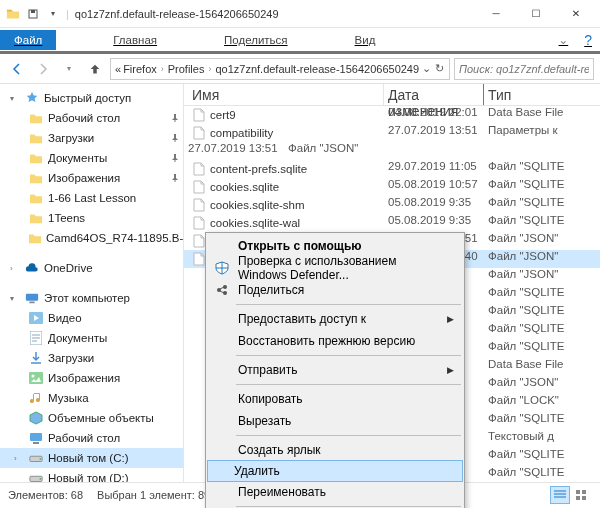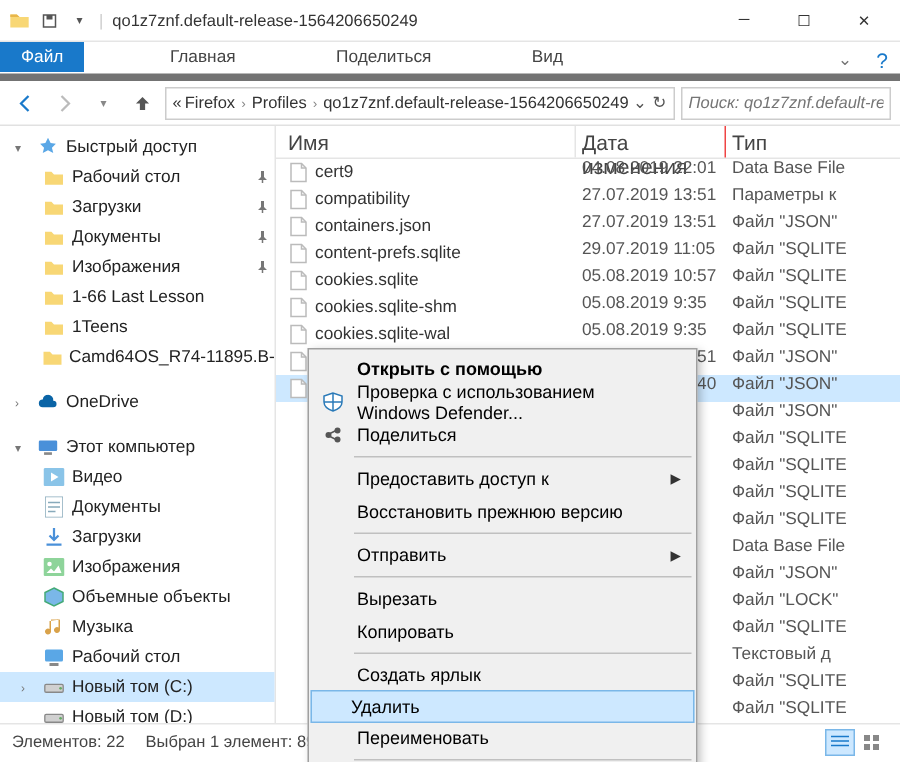--- a/index.html
+++ b/index.html
@@ -4,21 +4,21 @@
 <style>
 * { margin: 0; padding: 0; box-sizing: border-box; font-family: "Segoe UI", Tahoma, sans-serif; }
 body { width: 600px; height: 508px; background: #fff; font-size: 11px; overflow: hidden; position: relative; }
 
 .titlebar { height: 28px; background: #fff; display: flex; align-items: center; padding: 0 4px; border-bottom: 1px solid #e5e5e5; }
 .titlebar .icon-slot { width: 18px; height: 18px; display: flex; align-items: center; justify-content: center; margin-right: 2px; }
 .titlebar .title { flex: 1; font-size: 11px; color: #333; padding-left: 4px; }
 .winbtns { display: flex; }
 .winbtn { width: 40px; height: 28px; display: flex; align-items: center; justify-content: center; font-size: 10px; color: #333; }
 
-.ribbon-tabs { height: 26px; display: flex; align-items: flex-start; background: #fff; border-bottom: 5px solid #737373; font-size: 11.5px;}
+.ribbon-tabs { height: 26px; display: flex; align-items: center; background: #fff; border-bottom: 3px solid #737373; font-size: 11.5px; text-decoration: underline;}
 .file-tab { background: #1979ca; color: #fff; padding: 4px 14px; display: flex; align-items: center; }
 .tab { padding: 4px 10px; color: #444; display: flex; align-items: center; margin-left: 47px; }
 .ribbon-chevron { margin-left: auto; padding: 4px 8px; color: #777; }
 .help { padding: 4px 8px; color: #1979ca; font-size: 14px; }
 
 .addrbar { height: 30px; display: flex; align-items: center; padding: 2px 6px; gap: 4px; border-bottom: 1px solid #e1e1e1; }
 .navbtn { width: 22px; height: 22px; display: flex; align-items: center; justify-content: center; color: #888; border-radius: 2px; }
 .navbtn.active { color: #1979ca; }
 .breadcrumbs { flex: 1; height: 22px; border: 1px solid #ccc; display: flex; align-items: center; padding: 0 4px; font-size: 11px; color: #333; gap: 2px; overflow: hidden; }
 .crumb { white-space: nowrap; }
@@ -281,33 +281,33 @@
               <svg width="14" height="12">
                 <rect width="14" height="12" fill="#8ed49a" rx="1"></rect>
                 <circle cx="4" cy="4" r="1.5" fill="#fff"></circle>
                 <path d="M2 10l3-3 2 2 3-4 2 5z" fill="#fff"></path>
               </svg>
             </span>
             <span>Изображения</span>
           </div>
           <div class="nav-item indent">
             <span class="ic">
+              <svg width="12" height="14">
+                <path d="M4 2v8a2 2 0 11-1-1.7V3l7-1v7a2 2 0 11-1-1.7V2z" fill="#d9a24a"></path>
+              </svg>
+            </span>
+            <span>Музыка</span>
+          </div>
+          <div class="nav-item indent">
+            <span class="ic">
               <svg width="14" height="14">
                 <path d="M7 1l6 3v6l-6 3-6-3V4z" fill="#7ab7e8" stroke="#4a7"></path>
               </svg>
             </span>
             <span>Объемные объекты</span>
-          </div>
-          <div class="nav-item indent">
-            <span class="ic">
-              <svg width="12" height="14">
-                <path d="M4 2v8a2 2 0 11-1-1.7V3l7-1v7a2 2 0 11-1-1.7V2z" fill="#d9a24a"></path>
-              </svg>
-            </span>
-            <span>Музыка</span>
           </div>
           <div class="nav-item indent">
             <span class="ic">
               <svg width="14" height="12">
                 <rect x="1" y="1" width="12" height="8" fill="#5aa7e6" rx="1"></rect>
                 <rect x="4" y="10" width="6" height="2" fill="#888"></rect>
               </svg>
             </span>
             <span>Рабочий стол</span>
           </div>
@@ -362,29 +362,20 @@
                 <path d="M1 1h7l3 3v9H1z" fill="#fff" stroke="#bbb"></path>
                 <path d="M8 1v3h3" fill="none" stroke="#bbb"></path>
               </svg>
             </span>
             <span>compatibility</span>
           </div>
           <div class="c-date">27.07.2019 13:51</div>
           <div class="c-type">Параметры к</div>
         </div>
         <div class="row">
-          <div class="c-name">
-            <span class="fic">
-              <svg width="12" height="14" viewBox="0 0 12 14">
-                <path d="M1 1h7l3 3v9H1z" fill="#fff" stroke="#bbb"></path>
-                <path d="M8 1v3h3" fill="none" stroke="#bbb"></path>
-              </svg>
-            </span>
-            <span>containers.json</span>
-          </div>
           <div class="c-date">27.07.2019 13:51</div>
           <div class="c-type">Файл "JSON"</div>
         </div>
         <div class="row">
           <div class="c-name">
             <span class="fic">
               <svg width="12" height="14" viewBox="0 0 12 14">
                 <path d="M1 1h7l3 3v9H1z" fill="#fff" stroke="#bbb"></path>
                 <path d="M8 1v3h3" fill="none" stroke="#bbb"></path>
               </svg>
@@ -553,21 +544,21 @@
             <span></span>
           </div>
           <div class="c-date"></div>
           <div class="c-type">Файл "SQLITE</div>
         </div>
       </div>
   </div>
 </div>
 
 <div class="status">
-  <span>Элементов: 22</span>
+  <span>Элементов: 68</span>
   <span>Выбран 1 элемент: 89,4 КБ</span>
   <div class="view-icons">
     <div class="view-icn active">
         <svg width="12" height="10">
           <path stroke="#1979ca" d="M0 1h12M0 4h12M0 7h12"></path>
         </svg>
       </div>
     <div class="view-icn">
         <svg width="12" height="10">
           <rect x="0" y="0" width="4" height="4" fill="#888"></rect>
@@ -612,24 +603,24 @@
   <div class="ctx-item">
       <span>Восстановить прежнюю версию</span>
     </div>
   <div class="ctx-sep"></div>
   <div class="ctx-item">
       <span>Отправить</span>
       <span class="arrow">▶</span>
     </div>
   <div class="ctx-sep"></div>
   <div class="ctx-item">
+      <span>Копировать</span>
+    </div>
+  <div class="ctx-item">
       <span>Вырезать</span>
-    </div>
-  <div class="ctx-item">
-      <span>Копировать</span>
     </div>
   <div class="ctx-sep"></div>
   <div class="ctx-item">
       <span>Создать ярлык</span>
     </div>
   <div class="ctx-item hover">
       <span>Удалить</span>
     </div>
   <div class="ctx-item">
       <span>Переименовать</span>

